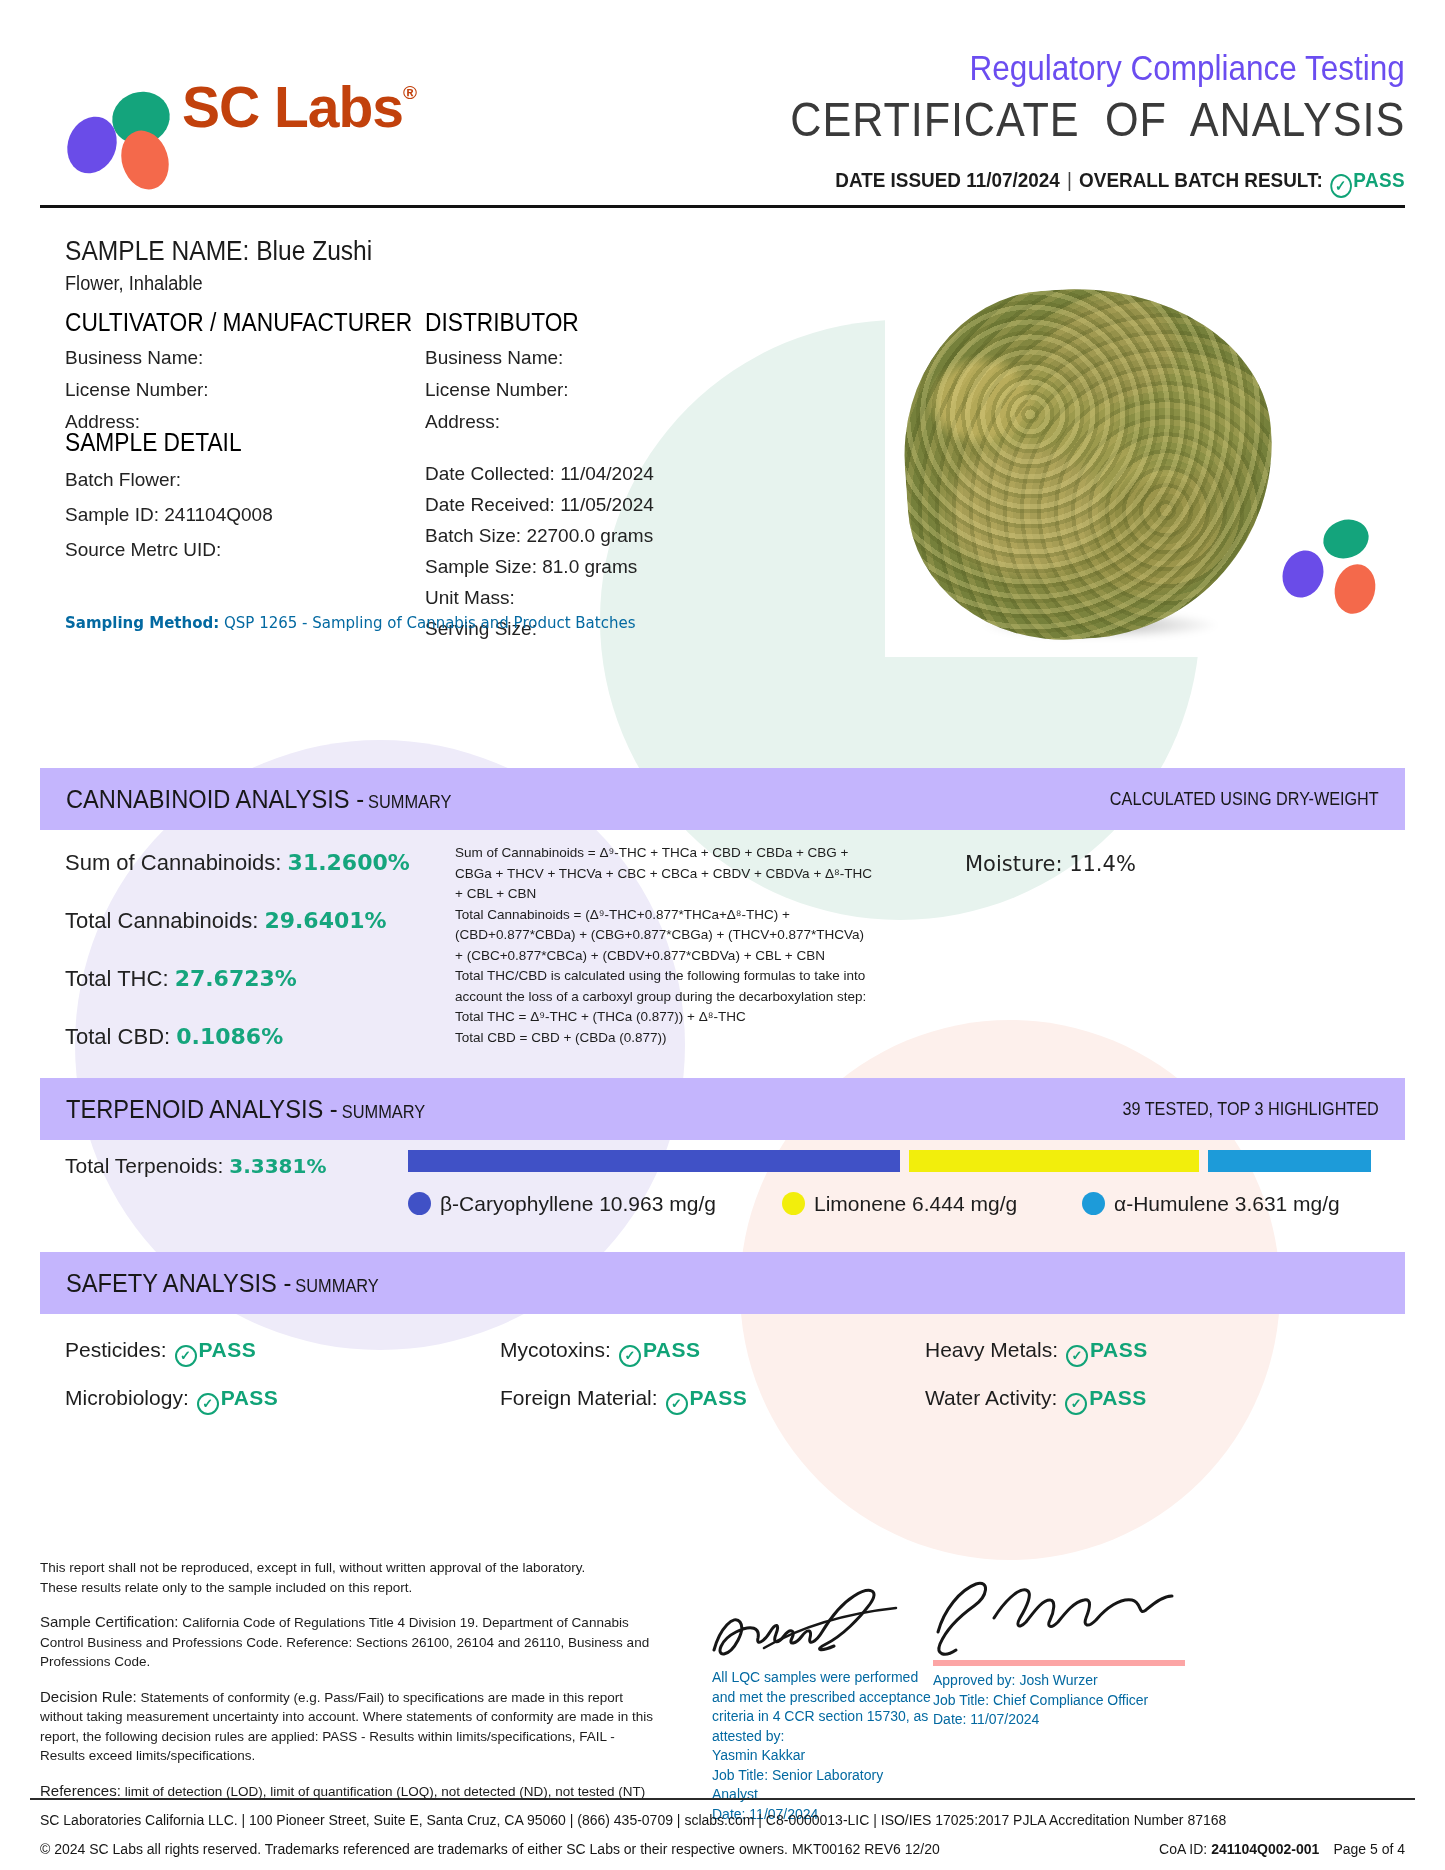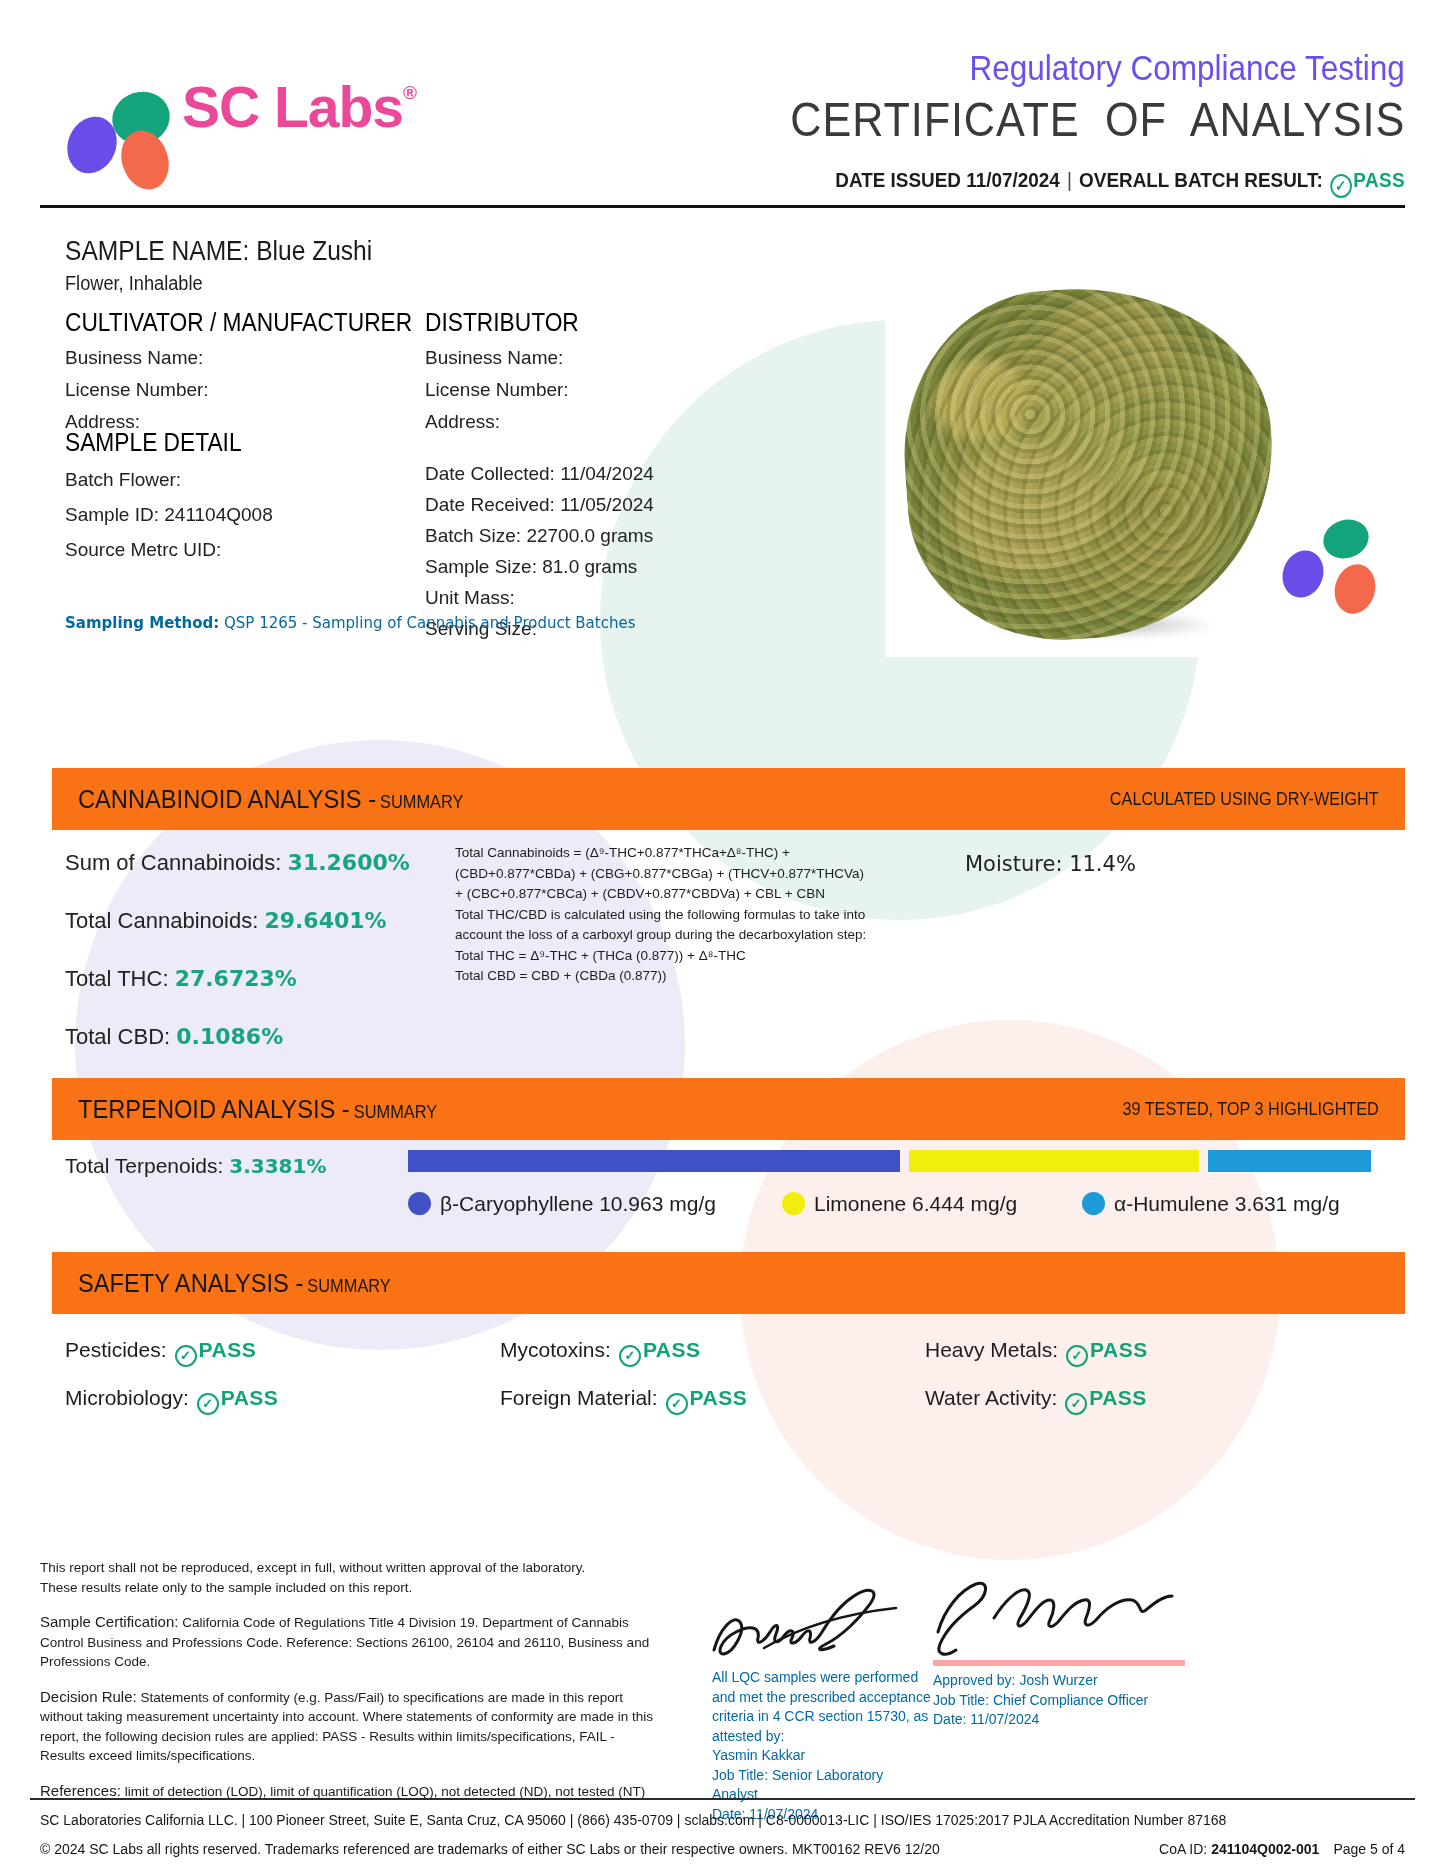--- a/index.html
+++ b/index.html
@@ -26,21 +26,21 @@
     transform:rotate(-4deg);}
   .flower::after{content:"";position:absolute;inset:0;border-radius:inherit;opacity:.65;
     background:
       repeating-radial-gradient(circle at 35% 35%, rgba(245,235,160,.35) 0 5px, rgba(75,85,25,.30) 5px 9px, rgba(0,0,0,0) 9px 15px),
       repeating-radial-gradient(circle at 70% 65%, rgba(210,190,110,.30) 0 6px, rgba(60,70,20,.28) 6px 10px, rgba(0,0,0,0) 10px 17px);}
   .flower-shadow{left:935px;top:606px;width:330px;height:38px;z-index:1;
     background:radial-gradient(closest-side, rgba(0,0,0,.30), rgba(0,0,0,0) 72%);filter:blur(3px);}
   
   .blob{position:absolute;border-radius:50%;}
   
-  .brand-text{left:182px;top:74px;font-size:57px;font-weight:bold;color:#ec4899;letter-spacing:-1px;z-index:3;}
+  .brand-text{left:182px;top:74px;font-size:57px;font-weight:bold;color:#c2410c;letter-spacing:-1px;z-index:3;}
   .brand-sc{font-weight:800;}
   .brand-reg{font-size:19px;vertical-align:28px;font-weight:bold;}
   .program{right:40px;top:48px;font-size:35px;color:#6b4df0;text-align:right;z-index:3;width:800px;}
   .coa-title{right:40px;top:92px;font-size:48px;color:#3a3a3a;text-align:right;z-index:3;width:900px;letter-spacing:1px;word-spacing:14px;}
   .cxr{display:inline-block;transform:scaleX(.9);transform-origin:right center;white-space:nowrap;}
   .cxl{display:inline-block;transform:scaleX(.91);transform-origin:left center;white-space:nowrap;}
   .issue-line{right:40px;top:168px;font-size:21px;font-weight:bold;color:#1c1c1c;text-align:right;z-index:3;width:900px;}
   .issue-sep{font-weight:normal;color:#444;padding:0 8px;}
   .pass{color:#10a377;font-weight:bold;letter-spacing:.5px;}
   .check{display:inline-block;width:20px;height:20px;border:2px solid #10a377;border-radius:50%;
@@ -49,21 +49,21 @@
   .check-sm{width:18px;height:18px;font-size:13px;line-height:17px;vertical-align:-3px;}
   .top-rule{left:40px;right:40px;top:205px;height:3px;background:#121212;z-index:3;}
   
   .h-big{font-size:27px;color:#1b1b1b;z-index:3;}
   .h-med{font-size:25px;color:#000000;z-index:3;}
   .fields{font-size:19px;line-height:32px;color:#222;z-index:3;}
   .fields-tall{line-height:31px;}
   .sampling{left:65px;top:614px;font-size:15px;z-index:3;font-family:"DejaVu Sans",sans-serif;color:#0369a1;}
   .mini-logo{left:1283px;top:520px;width:100px;height:100px;z-index:3;}
   
-  .secbar{left:52px;right:40px;height:62px;background:#f97316;z-index:2;display:flex;align-items:center;
+  .secbar{left:40px;right:40px;height:62px;background:#c4b5fd;z-index:2;display:flex;align-items:center;
           justify-content:space-between;padding:0 26px;box-sizing:border-box;}
   .sec-title{font-size:26px;color:#181818;}
   .sec-sub{font-size:18px;color:#181818;}
   .sec-note{font-size:18px;color:#181818;}
   
   .cann-col{left:65px;top:850px;z-index:3;}
   .cann-item{font-size:22px;margin-bottom:32px;color:#222;}
   .g{color:#16a57d;font-weight:bold;font-family:"DejaVu Sans",sans-serif;}
   .formulas{left:455px;top:843px;width:418px;font-size:13.5px;line-height:20.5px;color:#1d1d1d;z-index:3;
             font-family:"Liberation Sans",sans-serif;}
@@ -159,20 +159,21 @@
 </div>
 
 <div class="abs cann-col">
   <div class="cann-item"><span>Sum of Cannabinoids:</span> <span class="g">31.2600%</span></div>
   <div class="cann-item"><span>Total Cannabinoids:</span> <span class="g">29.6401%</span></div>
   <div class="cann-item"><span>Total THC:</span> <span class="g">27.6723%</span></div>
   <div class="cann-item"><span>Total CBD:</span> <span class="g">0.1086%</span></div>
 </div>
 
 <div class="abs formulas">
+  <div>Sum of Cannabinoids = Δ⁹-THC + THCa + CBD + CBDa + CBG + CBGa + THCV + THCVa + CBC + CBCa + CBDV + CBDVa + Δ⁸-THC + CBL + CBN</div>
   <div>Total Cannabinoids = (Δ⁹-THC+0.877*THCa+Δ⁸-THC) + (CBD+0.877*CBDa) + (CBG+0.877*CBGa) + (THCV+0.877*THCVa) + (CBC+0.877*CBCa) + (CBDV+0.877*CBDVa) + CBL + CBN</div>
   <div>Total THC/CBD is calculated using the following formulas to take into account the loss of a carboxyl group during the decarboxylation step:</div>
   <div>Total THC = Δ⁹-THC + (THCa (0.877)) + Δ⁸-THC</div>
   <div>Total CBD = CBD + (CBDa (0.877))</div>
 </div>
 
 <div class="abs moisture"><span>Moisture:</span> <span>11.4%</span></div>
 
 <div class="abs secbar" style="top:1078px;">
   <div><span class="cxl"><span class="sec-title">TERPENOID ANALYSIS -</span> <span class="sec-sub">SUMMARY</span></span></div>

